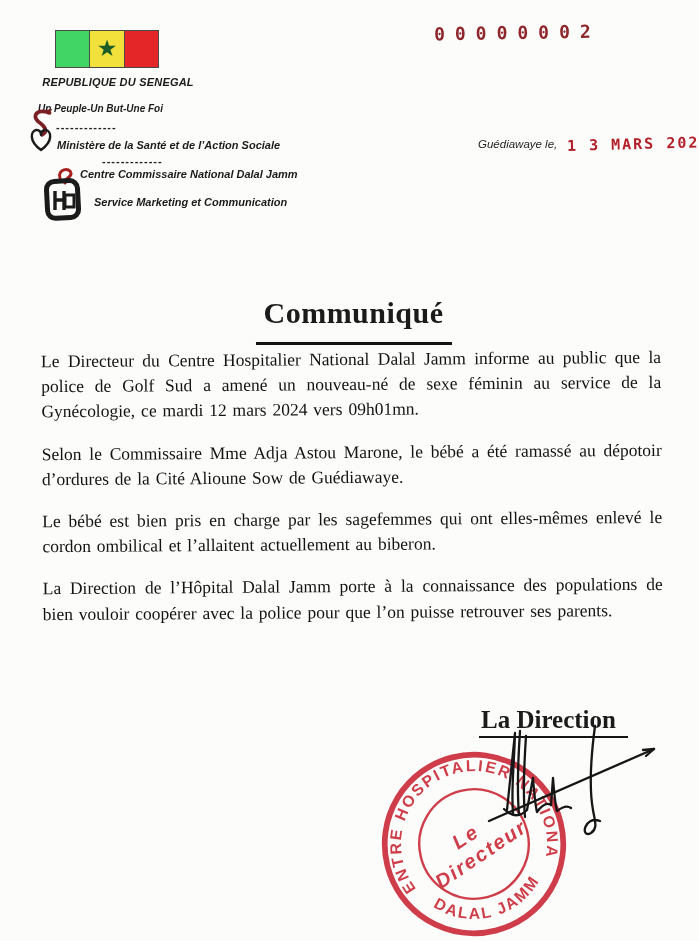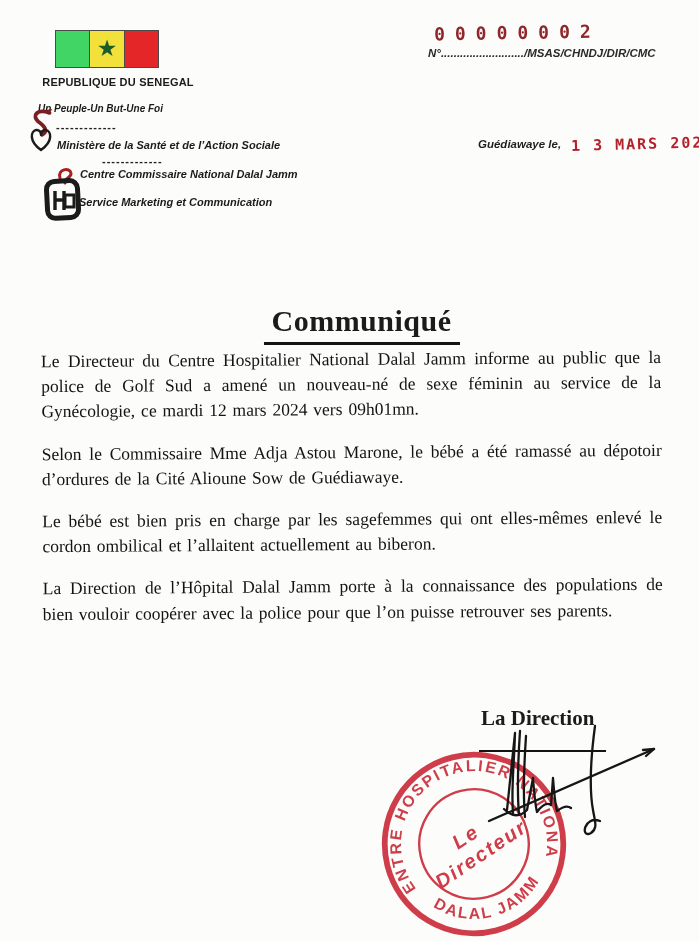--- a/index.html
+++ b/index.html
@@ -19,44 +19,44 @@
     background:var(--page-bg);overflow:hidden;
     font-family:"Liberation Sans",sans-serif;color:var(--ink);
   }
   
   .flag{position:absolute;left:55px;top:30px;width:104px;height:38px;display:flex;border:1.5px solid #4a4a4a;box-sizing:border-box;}
   .flag .panel{flex:1;position:relative;}
   .flag .p-green{background:var(--flag-green);border-right:1.5px solid #4a4a4a;}
   .flag .p-yellow{background:var(--flag-yellow);display:flex;align-items:center;justify-content:center;}
   .flag .p-red{background:var(--flag-red);border-left:1.5px solid #4a4a4a;}
   .flag .star{color:var(--star-green);font-size:23px;line-height:1;transform:translateY(-1px);}
-  .republic{position:absolute;left:38px;top:76px;width:160px;text-align:center;font-size:11px;font-weight:bold;letter-spacing:.2px;}
+  .republic{position:absolute;left:38px;top:76px;width:160px;text-align:center;font-size:11px;font-weight:bold;font-style:italic;letter-spacing:.2px;}
   .motto{position:absolute;left:38px;top:103px;width:160px;text-align:left;font-size:10px;font-weight:bold;font-style:italic;}
   .ministry-logo{position:absolute;left:22px;top:106px;}
   .dashes1{position:absolute;left:56px;top:121px;font-size:11px;font-weight:bold;letter-spacing:1px;color:#222;}
   .ministry{position:absolute;left:57px;top:139px;font-size:11px;font-weight:bold;font-style:italic;text-align:center;}
   .dashes2{position:absolute;left:102px;top:155px;font-size:11px;font-weight:bold;letter-spacing:1px;color:#222;}
   .hospital{position:absolute;left:80px;top:168px;font-size:11px;font-weight:bold;font-style:italic;}
   .hospital-logo{position:absolute;left:42px;top:166px;}
-  .service{position:absolute;left:79px;top:196px;font-size:11px;font-weight:bold;font-style:italic;}
+  .service{position:absolute;left:94px;top:196px;font-size:11px;font-weight:bold;font-style:italic;}
   
   .serial{position:absolute;left:434px;top:22px;font-family:"DejaVu Sans Mono",monospace;font-weight:bold;font-size:18px;letter-spacing:10px;color:var(--serial-maroon);transform:rotate(-1deg);}
   .refline{position:absolute;left:428px;top:47px;font-size:11.5px;font-style:italic;font-weight:bold;color:#2a2a2a;}
   .dateline{position:absolute;left:478px;top:134px;white-space:nowrap;}
-  .place{font-size:11.5px;font-weight:bold;font-style:italic;color:#1f1f1f;}
+  .place{font-size:11.5px;font-weight:normal;font-style:italic;color:#1f1f1f;}
   .datestamp{display:inline-block;margin-left:10px;font-family:"DejaVu Sans Mono",monospace;font-weight:bold;font-size:15px;letter-spacing:2px;color:var(--date-red);transform:rotate(-1.5deg);vertical-align:-1px;}
   
-  .title{position:absolute;left:50%;top:292px;transform:translateX(-50%);margin:12px;
+  .title{position:absolute;left:50%;top:292px;transform:translateX(-50%);margin:4px;
     font-family:"Liberation Serif",serif;font-size:30px;font-weight:bold;letter-spacing:.5px;
-    border-bottom:3px solid #141414;padding:0 8px 4px;white-space:nowrap;}
+    border-bottom:3px solid #141414;padding:0 8px 12px;white-space:nowrap;}
   .body{position:absolute;left:42px;top:347px;width:620px;transform:rotate(-0.4deg);}
   .body p{margin:0 0 17px;font-family:"Liberation Serif",serif;font-size:17.5px;line-height:1.44;color:#131313;text-align:justify;word-spacing:1.5px;}
   
-  .signoff{position:absolute;left:479px;top:706px;font-family:"Liberation Serif",serif;font-size:21px;font-weight:bold;
-    border-bottom:2.5px solid #141414;padding:0 12px 19px 2px;white-space:nowrap;z-index:5;}
+  .signoff{position:absolute;left:479px;top:706px;font-family:"Liberation Serif",serif;font-size:25px;font-weight:bold;
+    border-bottom:2.5px solid #141414;padding:0 12px 2px 2px;white-space:nowrap;z-index:5;}
   .signature{position:absolute;left:486px;top:716px;z-index:4;}
   .stamp{position:absolute;left:378px;top:748px;transform:rotate(-14deg);opacity:.92;z-index:3;}
   .stamp text{font-family:"Liberation Sans",sans-serif;font-weight:bold;fill:var(--stamp-red);}
 </style>
 </head>
 <body>
 
 <div class="page">
 
   <div class="flag">
@@ -84,21 +84,20 @@
   <svg class="hospital-logo" width="46" height="56" viewBox="0 0 46 56">
     <path d="M18 12 C 15 3, 28 1, 29 7 C 30 12, 21 12, 23 17" stroke="#a8211f" stroke-width="3" fill="none" stroke-linecap="round"></path>
     <rect x="5" y="15" width="31" height="37" rx="8" fill="none" stroke="#1b1b1b" stroke-width="5" transform="rotate(-3 20 33)"></rect>
     <path d="M13 25 V 44 M22 25 V 44 M13 34 H 22" stroke="#1b1b1b" stroke-width="3.4" fill="none"></path>
     <rect x="23" y="29" width="9" height="12" fill="none" stroke="#1b1b1b" stroke-width="3"></rect>
   </svg>
 
   <div class="service">Service Marketing et Communication</div>
 
   <div class="serial">00000002</div>
-  <div class="refline">N°........................../MSAS/CHNDJ/DIR/CMC</div>
   <div class="dateline">
     <span class="place">Guédiawaye le,</span><span class="datestamp">1 3 MARS 2024</span>
   </div>
 
   <h1 class="title">Communiqué</h1>
 
   <main class="body">
     <p>Le Directeur du Centre Hospitalier National Dalal Jamm informe au public que la police de Golf Sud a amené un nouveau-né de sexe féminin au service de la Gynécologie, ce mardi 12 mars 2024 vers 09h01mn.</p>
     <p>Selon le Commissaire Mme Adja Astou Marone, le bébé a été ramassé au dépotoir d’ordures de la Cité Alioune Sow de Guédiawaye.</p>
     <p>Le bébé est bien pris en charge par les sagefemmes qui ont elles-mêmes enlevé le cordon ombilical et l’allaitent actuellement au biberon.</p>

